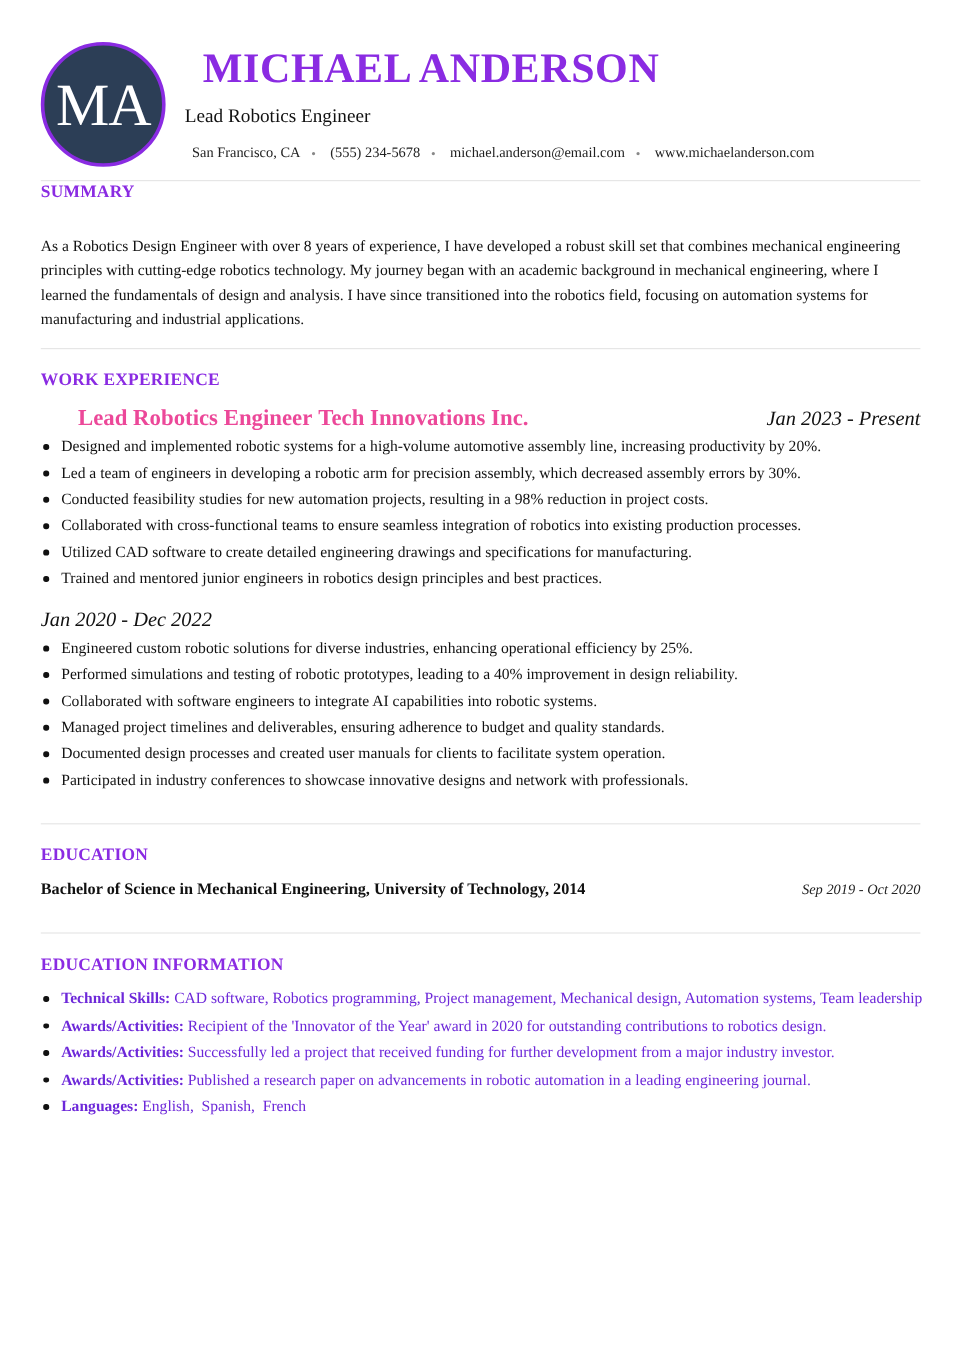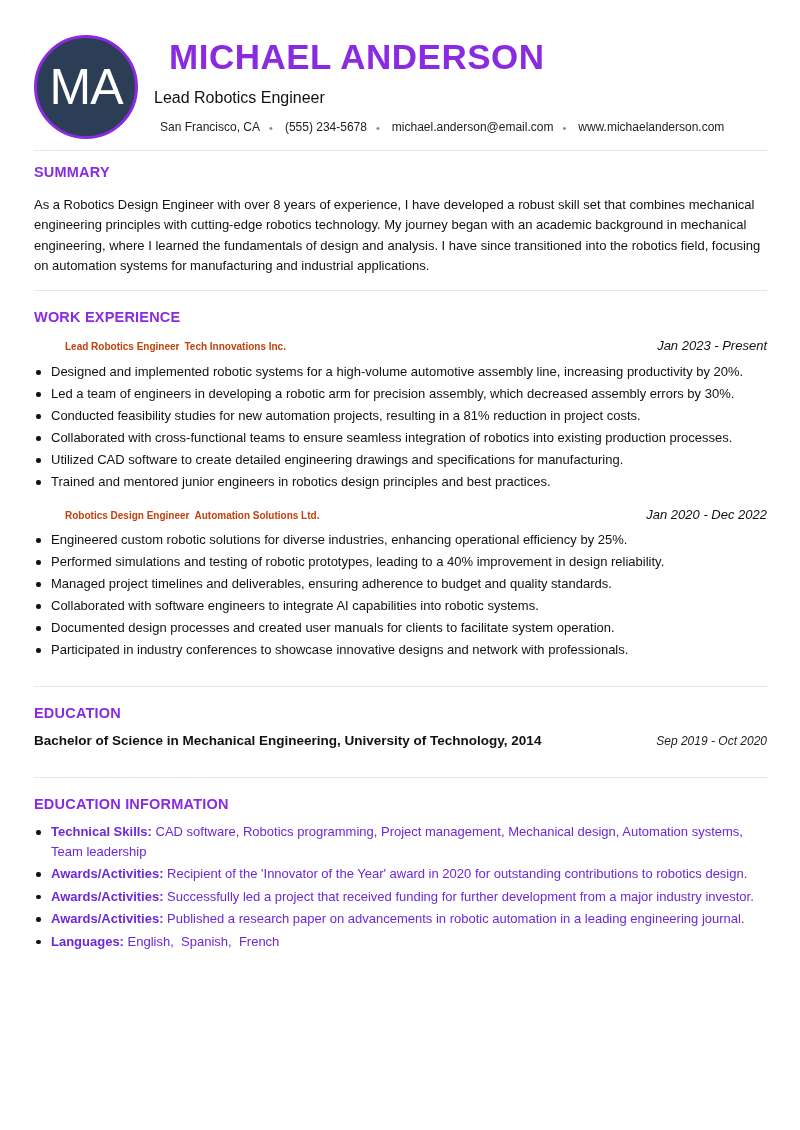--- a/index.html
+++ b/index.html
@@ -3,21 +3,21 @@
   <meta charset="utf-8">
   <style>
     * { margin: 0; padding: 0; box-sizing: border-box; }
     html, body { width: 800px; height: 1130px; background: #ffffff; }
     body {
       font-family: "Liberation Sans", "DejaVu Sans", sans-serif;
       color: #111111;
       position: relative;
       overflow: hidden;
     }
-    .page { position: absolute; left: 0; top: 0; width: 740px; height: 1130px; }
+    .page { position: absolute; left: 0; top: 0; width: 740px; height: 1130px; font-family: Liberation Serif, serif; }
 
     
     .avatar {
       position: absolute; left: 34px; top: 35px;
       width: 104px; height: 104px; border-radius: 50%;
       background: #2c3e56; border: 3px solid #8a2be2;
       display: flex; align-items: center; justify-content: center;
       color: #ffffff; font-size: 50px; font-weight: 400; letter-spacing: -1px;
     }
     .name {
@@ -44,23 +44,23 @@
     }
     .summary {
       position: absolute; left: 34px; top: 195px; width: 736px;
       font-size: 13px; line-height: 20.3px; color: #111;
     }
 
     .job-head {
       position: absolute; left: 34px; width: 733px;
       display: flex; justify-content: space-between; align-items: baseline;
     }
-    .job-title { font-size: 10px; font-weight: 700; color: #c2410c; padding-left: 31px; }
+    .job-title { font-size: 19px; font-weight: 700; color: #ec4899; padding-left: 31px; }
     .job-title .company { margin-left: 5px; }
-    .job-date { font-size: 13px; font-style: italic; color: #111; }
+    .job-date { font-size: 17px; font-style: italic; color: #111; }
 
     .bullets {
       position: absolute; left: 34px; width: 740px; list-style: none;
     }
     .bullets li {
       position: relative; padding-left: 17px;
       font-size: 13px; line-height: 16px; color: #111; margin-bottom: 6px;
     }
     .bullets li .dot {
       position: absolute; left: 2px; top: 6px;
@@ -98,52 +98,49 @@
     <span>San Francisco, CA</span>
     <span class="sep">•</span>
     <span>(555) 234-5678</span>
     <span class="sep">•</span>
     <span>michael.anderson@email.com</span>
     <span class="sep">•</span>
     <span>www.michaelanderson.com</span>
   </div>
   <div class="hr" style="top:150px"></div>
 
-  <div class="section-title" style="top:164px">SUMMARY</div>
+  <div class="section-title" style="top:152px">SUMMARY</div>
   <div class="summary">As a Robotics Design Engineer with over 8 years of experience, I have developed a robust skill set that combines mechanical engineering principles with cutting-edge robotics technology. My journey began with an academic background in mechanical engineering, where I learned the fundamentals of design and analysis. I have since transitioned into the robotics field, focusing on automation systems for manufacturing and industrial applications.</div>
   <div class="hr" style="top:290px"></div>
 
   <div class="section-title" style="top:309px">WORK EXPERIENCE</div>
 
   <div class="job-head" style="top:338px">
     <div class="job-title">
       <span>Lead Robotics Engineer</span><span class="company">Tech Innovations Inc.</span>
     </div>
     <div class="job-date">Jan 2023 - Present</div>
   </div>
   <ul class="bullets" style="top:364px">
     <li><span class="dot"></span><span>Designed and implemented robotic systems for a high-volume automotive assembly line, increasing productivity by 20%.</span></li>
     <li><span class="dot"></span><span>Led a team of engineers in developing a robotic arm for precision assembly, which decreased assembly errors by 30%.</span></li>
-    <li><span class="dot"></span><span>Conducted feasibility studies for new automation projects, resulting in a 81% reduction in project costs.</span></li>
+    <li><span class="dot"></span><span>Conducted feasibility studies for new automation projects, resulting in a 98% reduction in project costs.</span></li>
     <li><span class="dot"></span><span>Collaborated with cross-functional teams to ensure seamless integration of robotics into existing production processes.</span></li>
     <li><span class="dot"></span><span>Utilized CAD software to create detailed engineering drawings and specifications for manufacturing.</span></li>
     <li><span class="dot"></span><span>Trained and mentored junior engineers in robotics design principles and best practices.</span></li>
   </ul>
 
   <div class="job-head" style="top:507px">
-    <div class="job-title">
-      <span>Robotics Design Engineer</span><span class="company">Automation Solutions Ltd.</span>
-    </div>
     <div class="job-date">Jan 2020 - Dec 2022</div>
   </div>
   <ul class="bullets" style="top:532px">
     <li><span class="dot"></span><span>Engineered custom robotic solutions for diverse industries, enhancing operational efficiency by 25%.</span></li>
     <li><span class="dot"></span><span>Performed simulations and testing of robotic prototypes, leading to a 40% improvement in design reliability.</span></li>
+    <li><span class="dot"></span><span>Collaborated with software engineers to integrate AI capabilities into robotic systems.</span></li>
     <li><span class="dot"></span><span>Managed project timelines and deliverables, ensuring adherence to budget and quality standards.</span></li>
-    <li><span class="dot"></span><span>Collaborated with software engineers to integrate AI capabilities into robotic systems.</span></li>
     <li><span class="dot"></span><span>Documented design processes and created user manuals for clients to facilitate system operation.</span></li>
     <li><span class="dot"></span><span>Participated in industry conferences to showcase innovative designs and network with professionals.</span></li>
   </ul>
   <div class="hr" style="top:686px"></div>
 
   <div class="section-title" style="top:705px">EDUCATION</div>
   <div class="edu-row">
     <div class="edu-degree">Bachelor of Science in Mechanical Engineering, University of Technology, 2014</div>
     <div class="edu-date">Sep 2019 - Oct 2020</div>
   </div>

